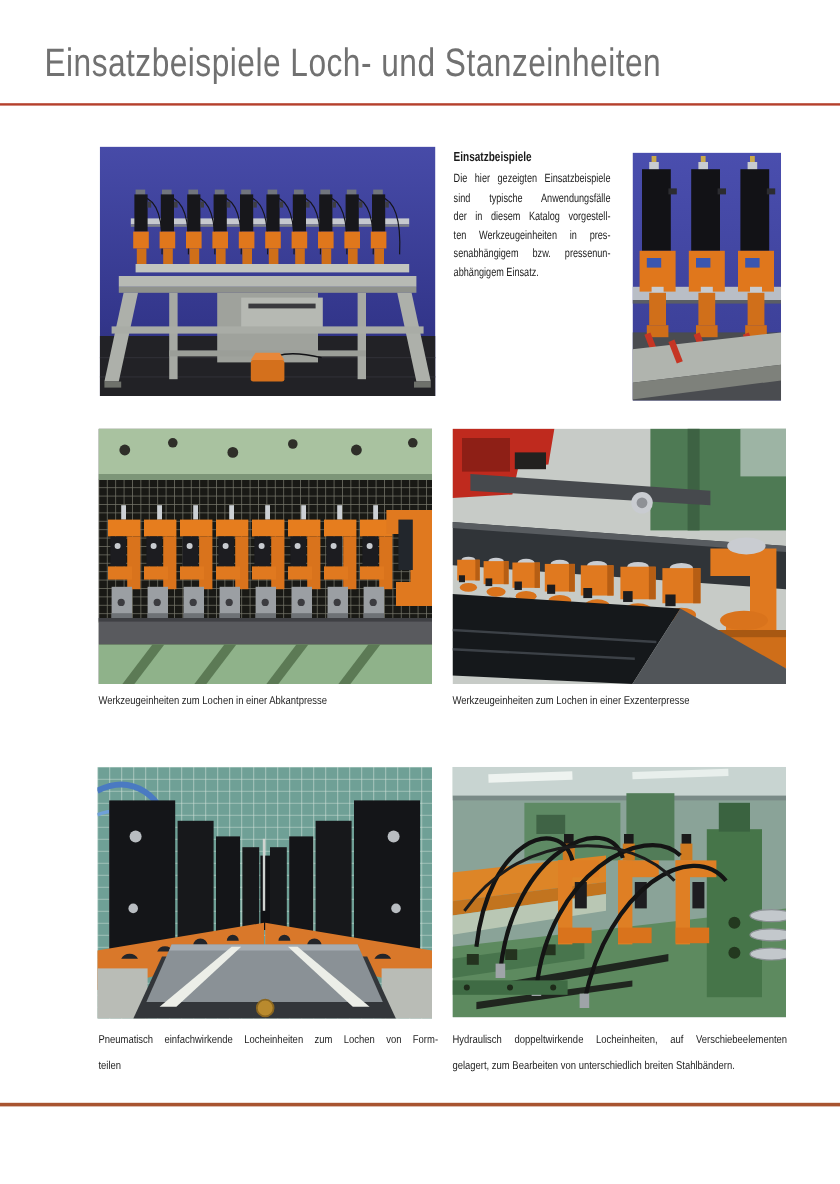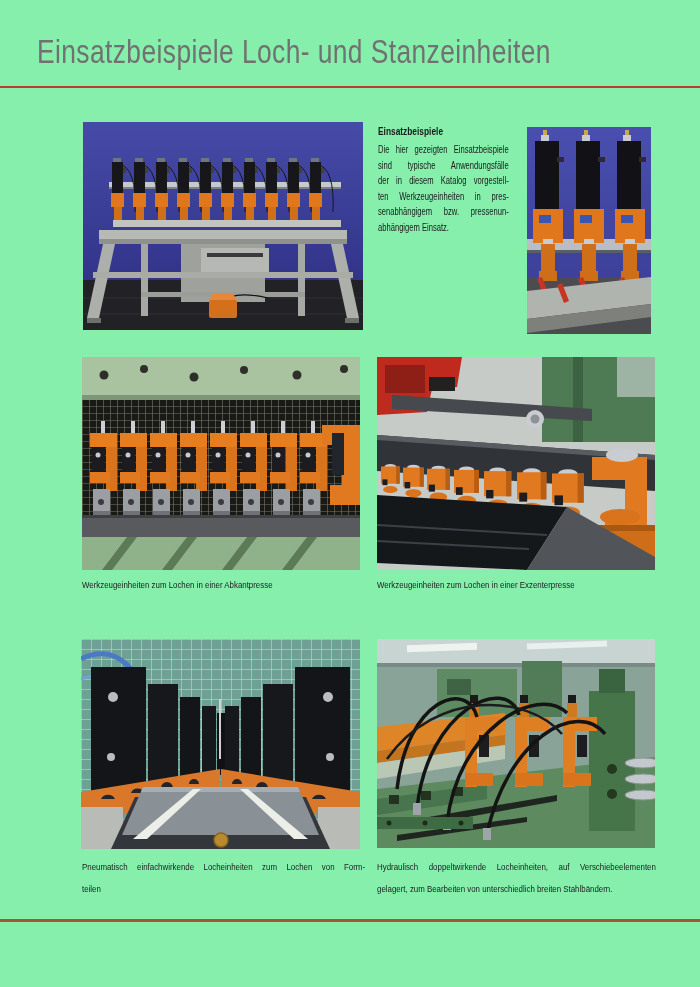--- a/index.html
+++ b/index.html
@@ -1,16 +1,16 @@
 <!DOCTYPE html>
 <html><head>
 <meta charset="utf-8">
 <style>
   html,body{margin:0;padding:0;background:#e8e8e8;}
-  .page{position:relative;width:700px;height:987px;background:#86efac;overflow:hidden;
+  .page{position:relative;width:700px;height:987px;background:#ffffff;overflow:hidden;
         font-family:"Liberation Sans", sans-serif;margin:0 auto;}
 
   
   .page-title{position:absolute;left:37px;top:33px;font-size:33px;font-weight:400;color:#717171;
               white-space:nowrap;transform:scaleX(0.80);transform-origin:0 0;letter-spacing:0.5px;}
   .logo{position:absolute;left:585px;top:12px;width:70px;color:#151515;}
   .logo-word{font-size:32px;line-height:25px;font-weight:400;letter-spacing:0;white-space:nowrap;
              transform:scaleX(0.64);transform-origin:0 0;}
   .logo-o{display:inline-block;width:30px;height:24px;vertical-align:-2px;}
   .logo-tagline{margin-top:3px;font-size:6.5px;font-weight:bold;white-space:nowrap;

